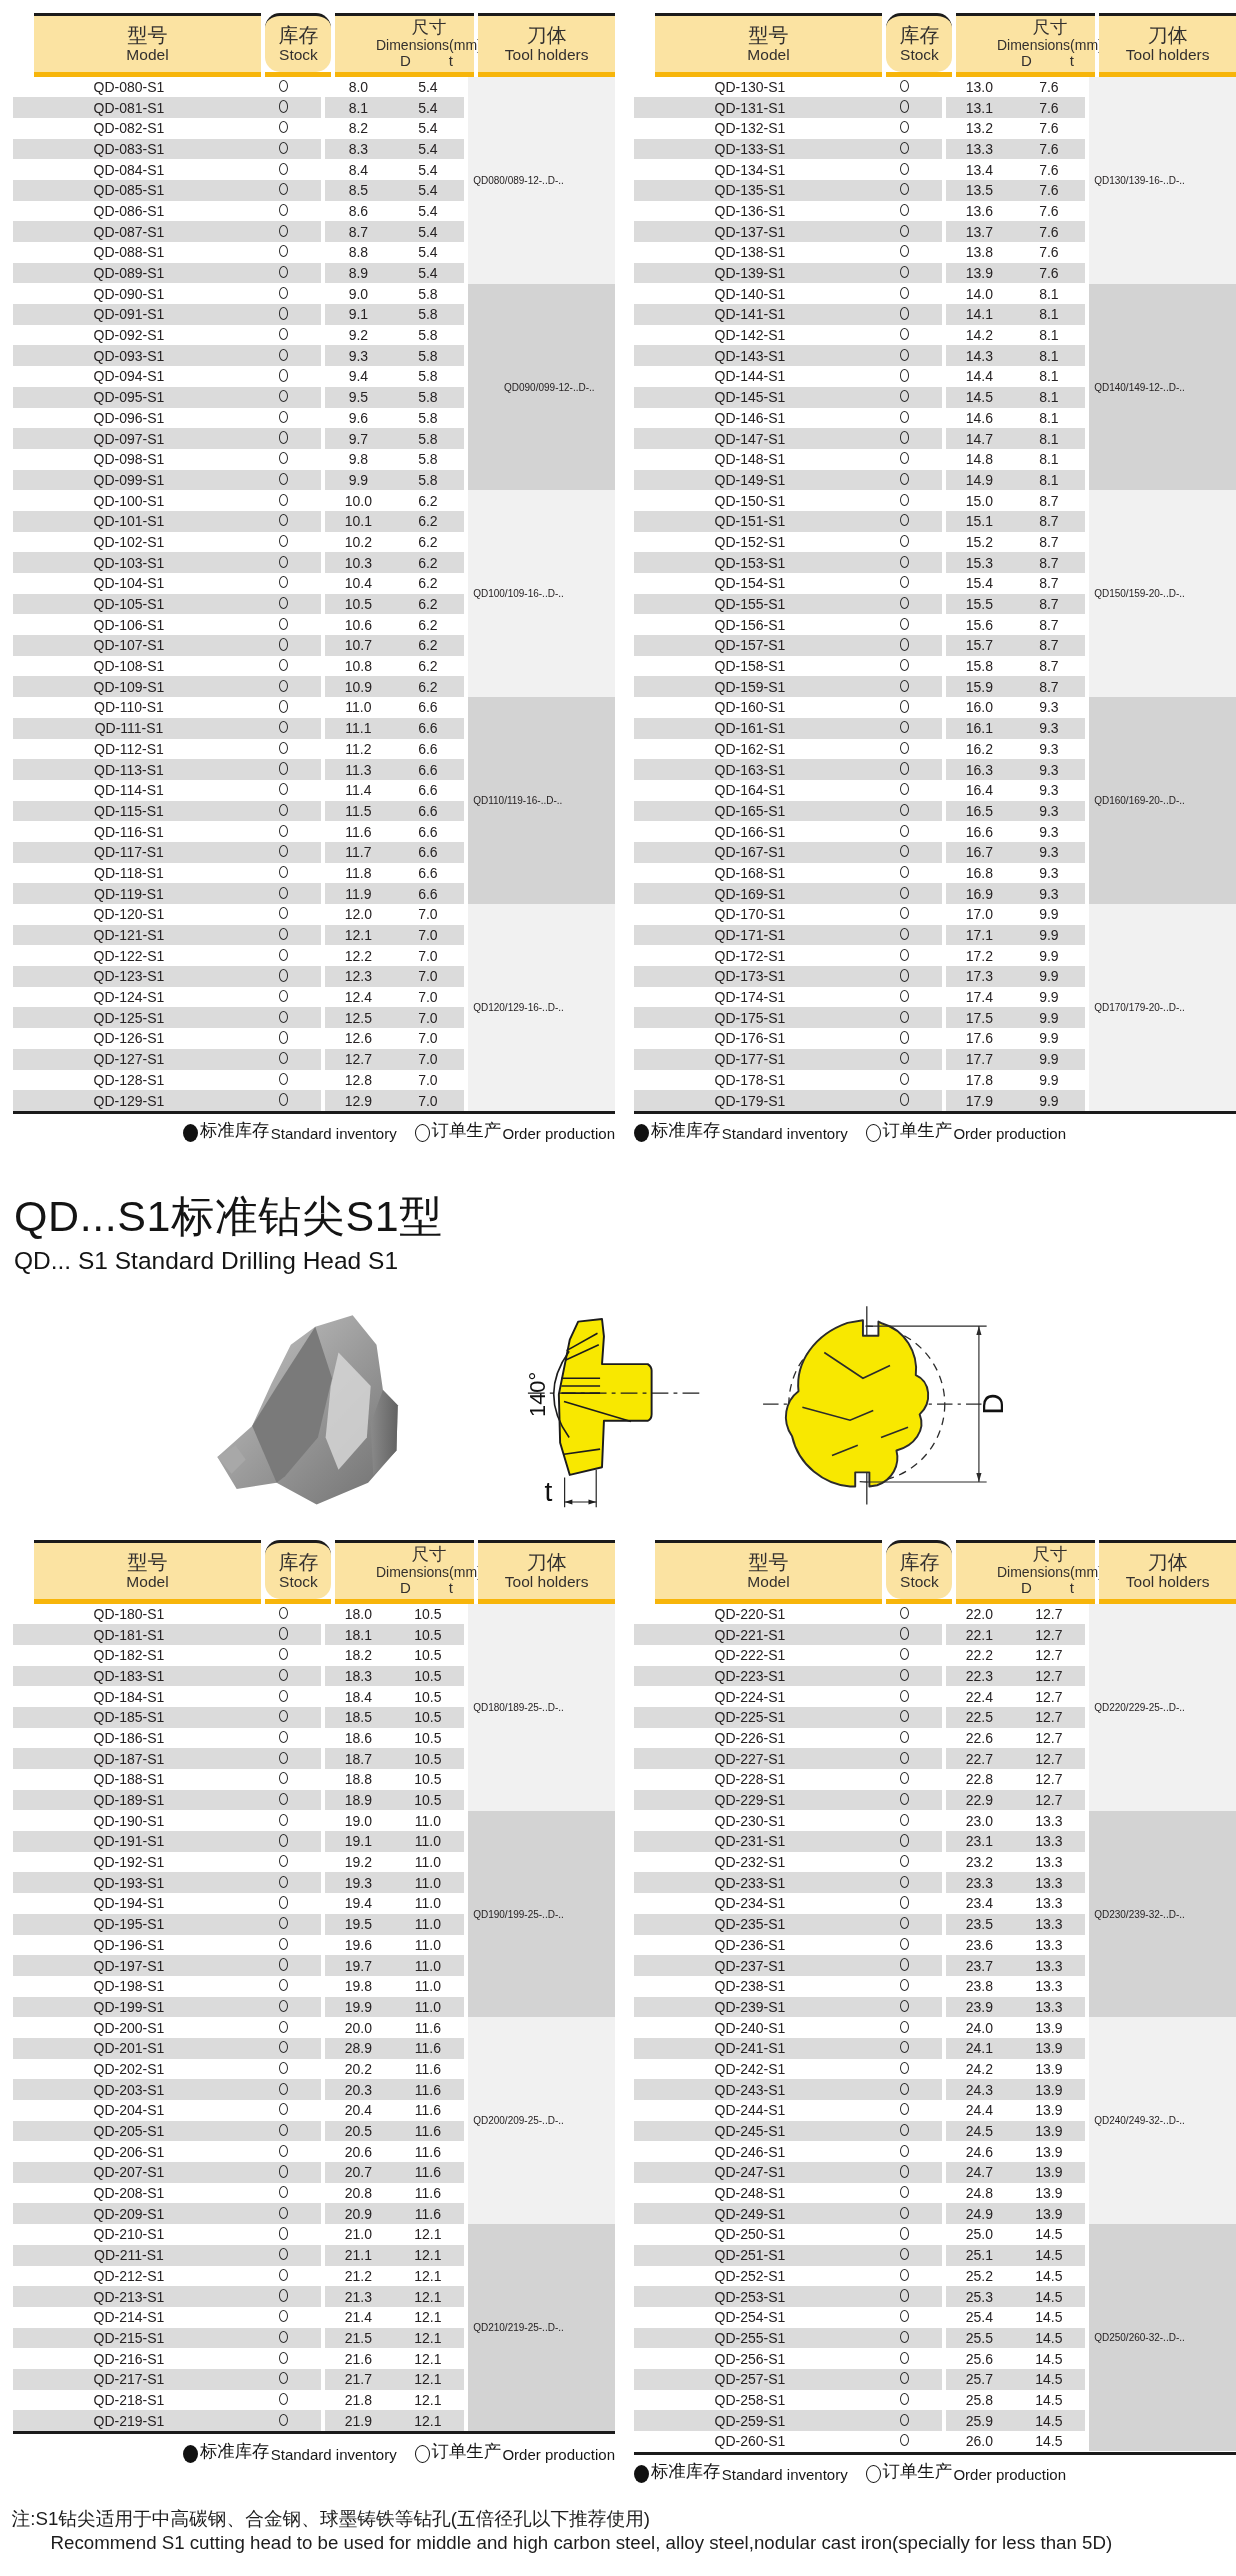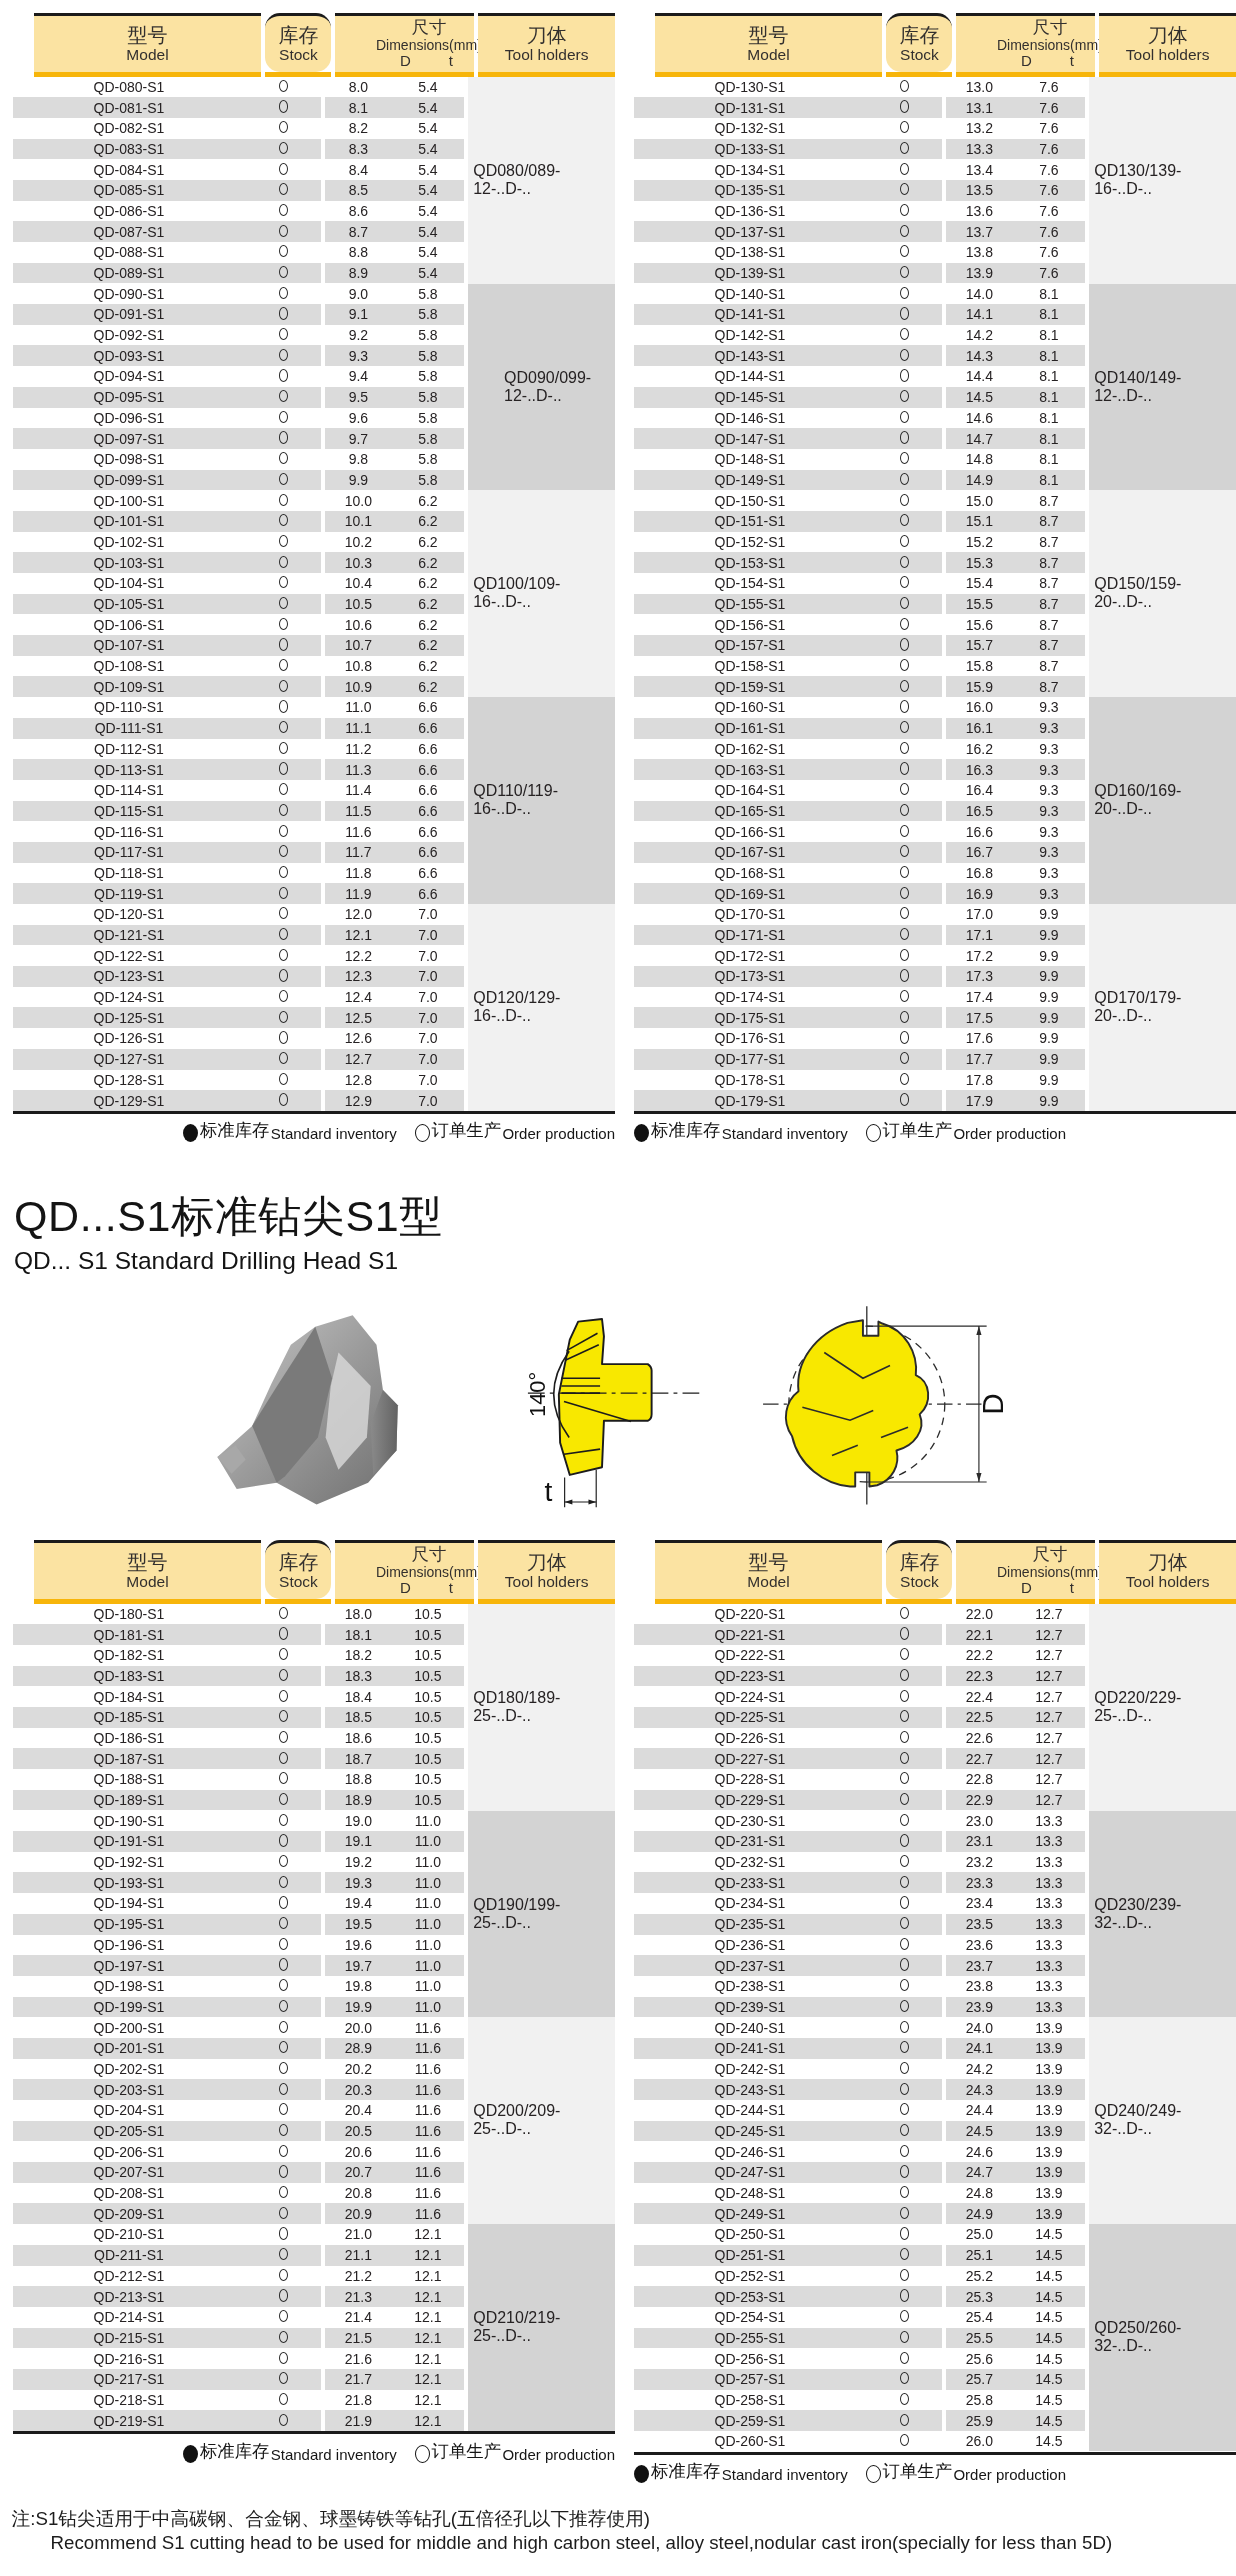--- a/index.html
+++ b/index.html
@@ -33,21 +33,21 @@
   .row.odd .blk{background:#DBDBDB;}
   .row.even .blk{background:#ffffff;}
   .c-model{width:232px;text-align:center;font-size:14px;}
   .c-stock{width:76px;text-align:center;}
   .circ{display:inline-block;width:9px;height:12.2px;border:1.9px solid #2c2c2c;border-radius:50%;box-sizing:border-box;}
   .c-d{width:67px;text-align:center;font-size:14px;}
   .c-t{width:72px;text-align:center;font-size:14px;}
   .holder{position:absolute;left:455px;width:147px;display:flex;align-items:center;box-sizing:border-box;padding-left:5.2px;}
   .holder.light{background:#F1F1F1;}
   .holder.dark{background:#D3D3D3;}
-  .holder span{font-size:16px;color:#262223;}
+  .holder span{font-size:10px;color:#262223;}
   .tbot{height:3.2px;background:#1b1b1b;}
 
   .legend{display:flex;align-items:flex-end;margin-top:6.4px;height:22px;}
   .lg-right{justify-content:flex-end;}
   .lg-left{justify-content:flex-start;}
   .lg-sym{display:inline-block;width:15px;height:18px;border-radius:50%;box-sizing:border-box;margin-right:1.9px;}
   .lg-sym.filled{background:#111;}
   .lg-sym.hollow{border:1.9px solid #111;background:#fff;margin-left:18px;}
   .lg-cn{font-size:17.4px;color:#161616;}
   .lg-en{font-size:15px;color:#161616;margin-left:1.3px;}

